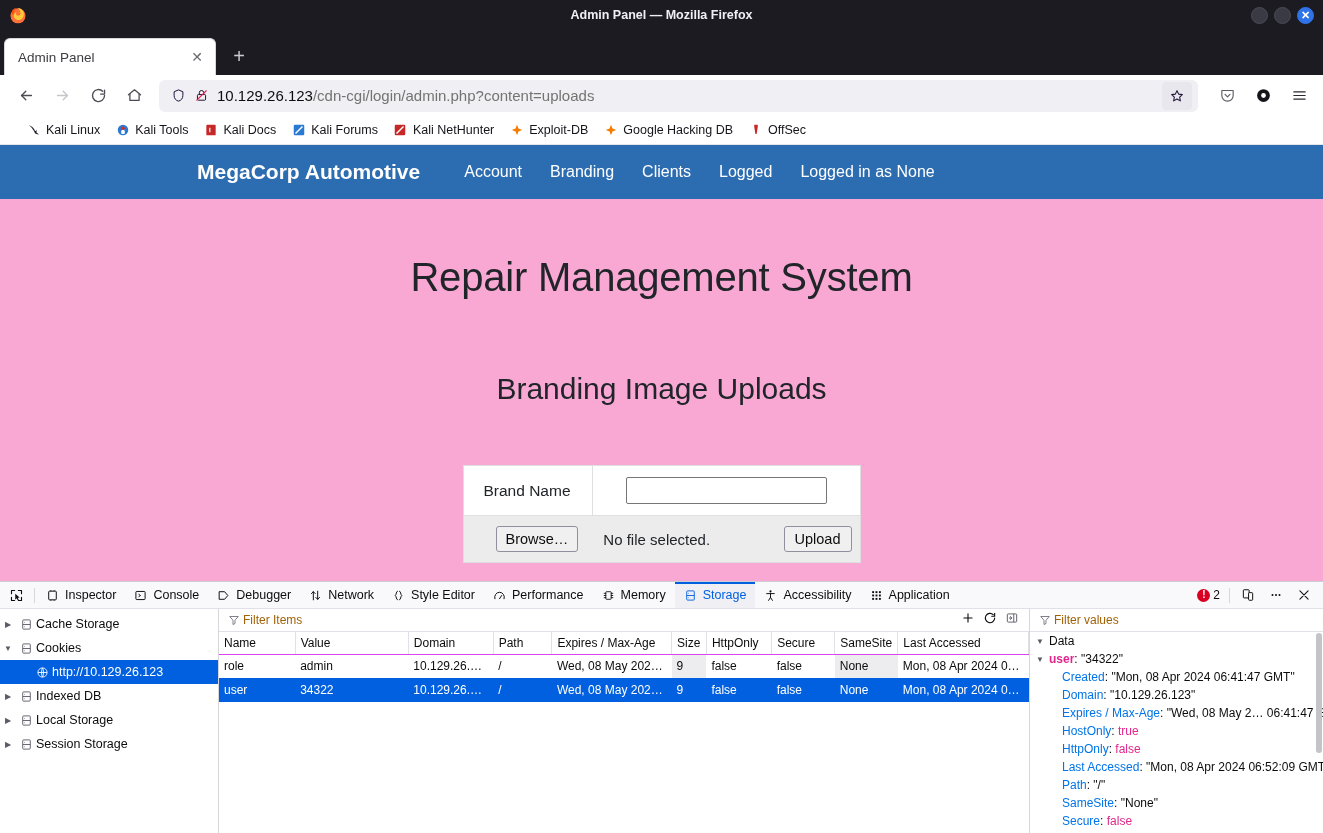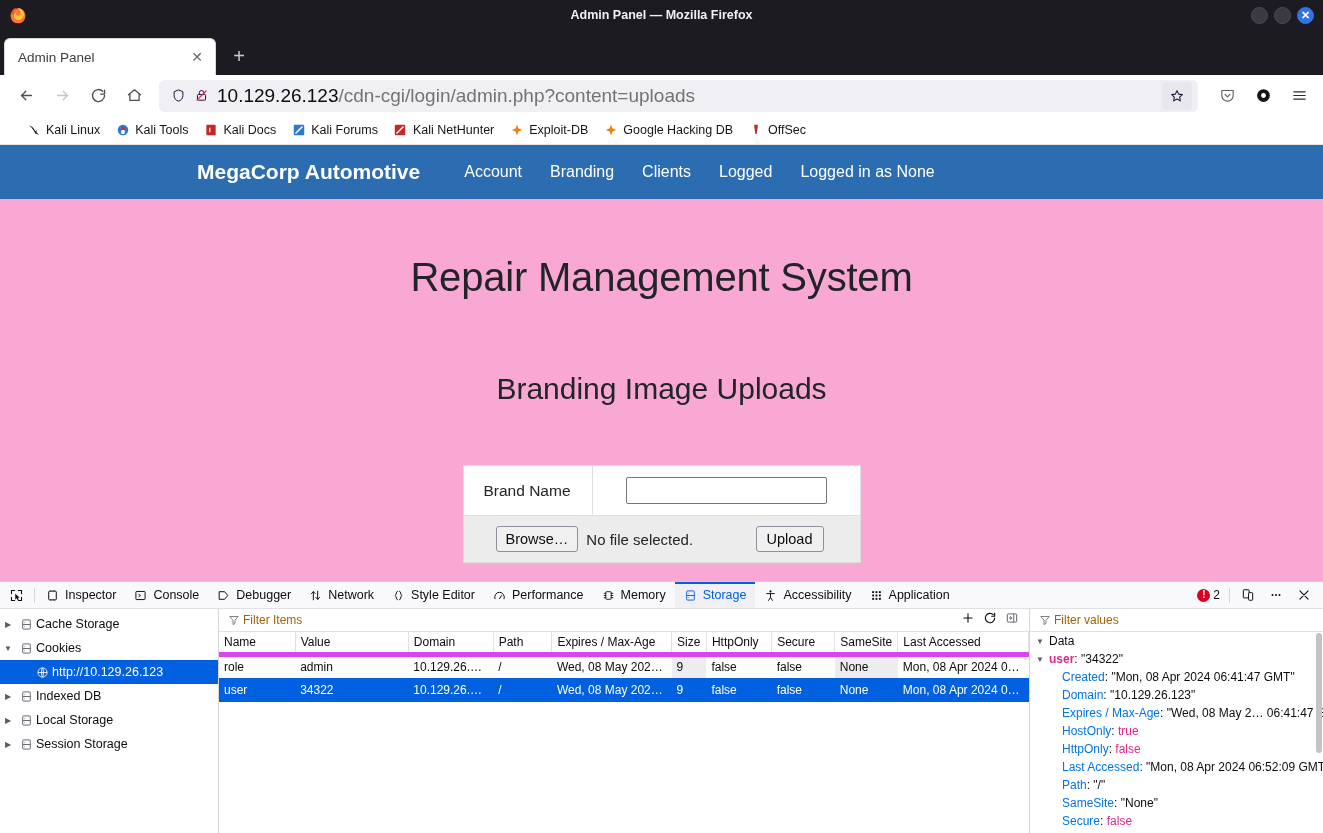--- a/index.html
+++ b/index.html
@@ -45,21 +45,21 @@
     height: 41px; background: #ffffff; display: flex; align-items: center;
     padding: 0 9px; gap: 2px; flex: none;
   }
   .navbtn { width: 34px; height: 32px; display: flex; align-items: center; justify-content: center; border-radius: 5px; color: #4c4c54; }
   .navbtn.disabled { color: #c5c5cc; }
   .navbtn svg { display: block; }
   .urlbar {
     flex: 1; height: 32px; margin: 0 6px; background: #f0f0f4; border-radius: 6px;
     display: flex; align-items: center; padding: 0 6px 0 12px; gap: 8px; min-width: 0;
   }
-  .url-text { flex: 1; font-size: 19px; color: #0c0c0d; white-space: nowrap; overflow: hidden; min-width: 0; }
+  .url-text { flex: 1; font-size: 15px; color: #0c0c0d; white-space: nowrap; overflow: hidden; min-width: 0; }
   .url-text .host { color: #0c0c0d; }
   .url-text .path { color: #737373; }
   .star-btn { width: 30px; height: 28px; display: flex; align-items: center; justify-content: center; border-radius: 4px; background: #e7e7ed; }
   .toolbar-right { display: flex; align-items: center; gap: 6px; margin-left: 6px; }
   .tbicon { width: 30px; height: 30px; display: flex; align-items: center; justify-content: center; border-radius: 5px; color: #2b2a33; }
 
   
   .bookmarks {
     height: 29px; background: #ffffff; display: flex; align-items: center;
     padding: 0 20px; gap: 3px; flex: none; border-bottom: 1px solid #e5e5e8;
@@ -78,21 +78,21 @@
   .sitenav a:last-child { margin-right: 0; }
   .page-h1 { text-align: center; font-size: 40px; font-weight: normal; color: #212529; margin: 56px 0 0 0; letter-spacing: -0.2px; }
   .page-h2 { text-align: center; font-size: 30px; font-weight: normal; color: #212529; margin: 72px 0 0 0; }
   .form-card { width: 398px; margin: 59px auto 0 auto; border: 1px solid #dfdfdf; }
   .form-row-top { display: flex; align-items: stretch; background: #ffffff; }
   .brand-label { width: 129px; border-right: 1px solid #dfdfdf; display: flex; align-items: center; padding-left: 20px; font-size: 15.5px; color: #212529; height: 49px; }
   .brand-input-cell { flex: 1; display: flex; align-items: center; justify-content: center; }
   .brand-input { width: 201px; height: 27px; border: 1px solid #767676; border-radius: 2px; background: #fff; }
   .form-row-bottom {
     background: #ececec; border-top: 1px solid #dfdfdf; height: 47px;
-    display: flex; align-items: center; padding: 0 36px 0 32px; gap: 8px;
+    display: flex; align-items: center; padding: 0 8px 0 32px; gap: 25px;
   }
   .browse-btn { background: #f0f0f0; border: 1px solid #8f8f9d; border-radius: 3px; padding: 4px 9px; font-size: 14.5px; color: #0c0c0d; }
   .nofile { font-size: 15px; color: #212529; }
   .upload-btn { margin-left: auto; background: #f0f0f0; border: 1px solid #8f8f9d; border-radius: 3px; padding: 4px 10px; font-size: 14.5px; color: #0c0c0d; }
 
   
   .devtools { height: 252px; flex: none; border-top: 1px solid #cdcdd4; background: #fff; display: flex; flex-direction: column; }
   .dt-toolbar { height: 27px; display: flex; align-items: center; background: #f9f9fb; border-bottom: 1px solid #e0e0e6; flex: none; }
   .dt-picker { width: 32px; height: 26px; display: flex; align-items: center; justify-content: center; color: #0c0c0d; }
   .dt-sep { width: 1px; height: 15px; background: #d7d7db; margin: 0 2px; }
@@ -115,21 +115,21 @@
 
   .st-main { flex: 1; display: flex; flex-direction: column; min-width: 0; border-right: 1px solid #d7d7db; }
   .filterbar { height: 23px; display: flex; align-items: center; background: #fff; border-bottom: 1px solid #e0e0e6; flex: none; padding-left: 6px; }
   .filter-ico { width: 18px; display: flex; align-items: center; justify-content: center; color: #6a6a75; }
   .filter-ph { font-size: 12px; color: #a16207; }
   .filter-actions { margin-left: auto; display: flex; align-items: center; gap: 8px; padding-right: 10px; color: #0c0c0d; }
 
   table.cookies { width: 100%; border-collapse: collapse; table-layout: fixed; }
   table.cookies th {
     font-weight: normal; font-size: 12px; text-align: left; color: #0c0c0d;
-    background: #fff; border-bottom: 5px solid #d946ef; border-right: 1px solid #e0e0e6;
+    background: #fff; border-bottom: 1px solid #d946ef; border-right: 1px solid #e0e0e6;
     height: 22px; padding: 0 5px; white-space: nowrap; overflow: hidden;
   }
   table.cookies td {
     font-size: 12px; color: #0c0c0d; height: 24px; padding: 0 5px;
     white-space: nowrap; overflow: hidden; text-overflow: ellipsis;
   }
   tr.row-sel td { background: #0060df; color: #ffffff; }
   td.alt { background: #ededf0; }
   tr.row-sel td.alt { background: #0060df; }
 

